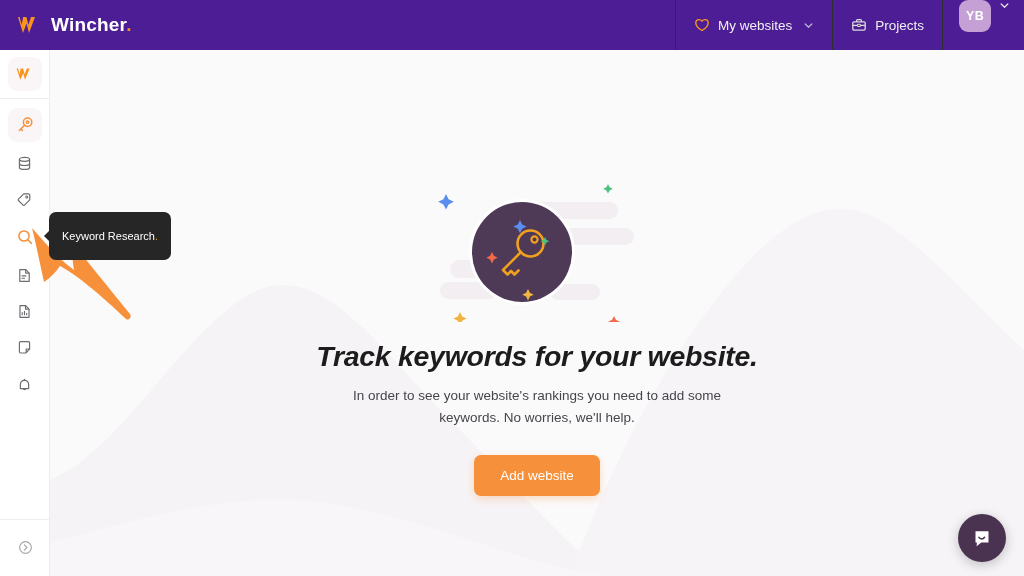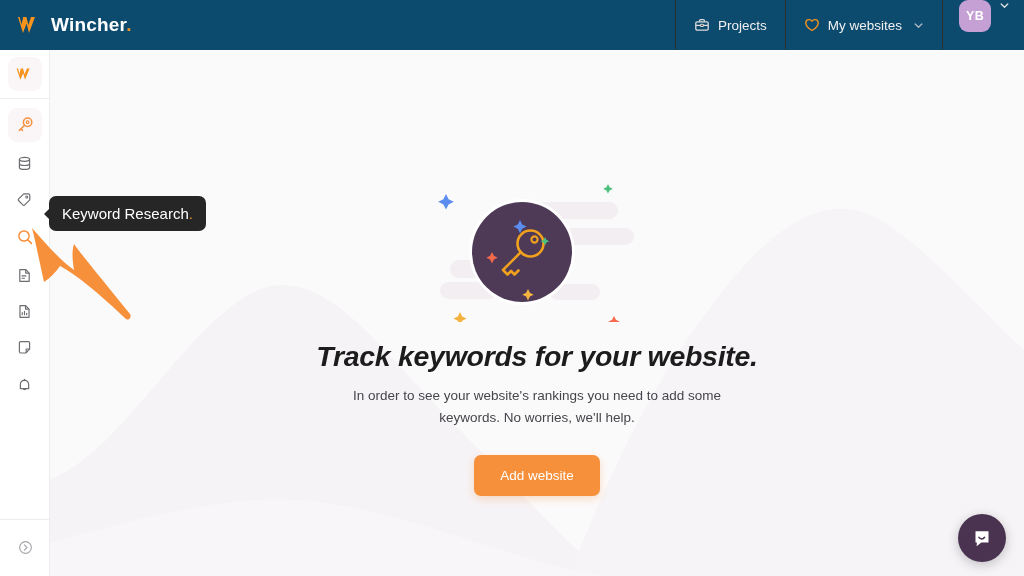--- a/index.html
+++ b/index.html
@@ -7,21 +7,21 @@
     width: 1024px; height: 576px;
     overflow: hidden;
     font-family: "Liberation Sans", sans-serif;
     background: #ffffff;
   }
 
   
   .topbar {
     position: absolute; top: 0; left: 0;
     width: 1024px; height: 50px;
-    background: #0c4a6e;
+    background: #4c1d95;
     display: flex; align-items: center;
     z-index: 40;
   }
   .brand {
     display: flex; align-items: center; gap: 9px;
     padding-left: 16px;
   }
   .brand-mark { width: 26px; height: 26px; display: block; }
   .brand-text {
     color: #ffffff; font-size: 19px; font-weight: 700;
@@ -112,24 +112,24 @@
     color: #ffffff;
     border: none; border-radius: 7px;
     padding: 13px 26px;
     font-size: 13.5px; font-family: inherit;
     cursor: pointer;
     box-shadow: 0 3px 9px rgba(247,144,58,.28);
   }
 
   
   .tooltip {
-    position: absolute; left: 49px; top: 196px;
+    position: absolute; left: 49px; top: 212px;
     background: #262626; color: #ffffff;
-    font-size: 15px;
-    padding: 9px 13px; border-radius: 7px;
+    font-size: 11px;
+    padding: 18px 13px; border-radius: 7px;
     white-space: nowrap; z-index: 60;
   }
   .tooltip::before {
     content: ""; position: absolute;
     left: -5px; top: 50%; transform: translateY(-50%);
     border-top: 6px solid transparent;
     border-bottom: 6px solid transparent;
     border-right: 6px solid #262626;
   }
   .tooltip .dot { color: #f7941e; }
@@ -159,47 +159,47 @@
   <div class="brand">
     <span class="brand-mark">
       <svg class="ico" width="26" height="26" viewBox="0 0 26 26">
         <path d="M2 5 L7 21 L10.6 11.5 L13 21 L19 5 L15 5 L12.4 13 L10.4 5 L7.2 5 L5.6 12.6 L3.6 5 Z" fill="#f7941e"></path>
       </svg>
     </span>
     <span class="brand-text"><span>Wincher</span><span class="brand-dot">.</span></span>
   </div>
 
   <div class="topnav">
-
-    <div class="topnav-item">
-      <span>
-        <svg class="ico" width="16" height="16" viewBox="0 0 16 16">
-          <rect x="1.8" y="4.8" width="12.4" height="8.3" rx="1.3" fill="none" stroke="#dcdcdc" stroke-width="1.3"></rect>
-          <path d="M5.6 4.8 V3.6 A1 1 0 0 1 6.6 2.6 H9.4 A1 1 0 0 1 10.4 3.6 V4.8" fill="none" stroke="#dcdcdc" stroke-width="1.3"></path>
-          <path d="M1.8 8.4 H14.2" stroke="#dcdcdc" stroke-width="1.3"></path>
-          <rect x="6.7" y="7.3" width="2.6" height="2.2" rx=".5" fill="#1c1c1c" stroke="#dcdcdc" stroke-width="1.1"></rect>
-        </svg>
-      </span>
-      <span>Projects</span>
-    </div>
 
     <div class="topnav-item">
       <span>
         <svg class="ico" width="16" height="16" viewBox="0 0 16 16">
           <path d="M8 13.5 C8 13.5 1.8 9.8 1.8 5.9 C1.8 3.9 3.3 2.6 5 2.6 C6.2 2.6 7.3 3.2 8 4.2 C8.7 3.2 9.8 2.6 11 2.6 C12.7 2.6 14.2 3.9 14.2 5.9 C14.2 9.8 8 13.5 8 13.5 Z" fill="none" stroke="#f7941e" stroke-width="1.4" stroke-linejoin="round"></path>
         </svg>
       </span>
       <span>My websites</span>
       <span class="caret">
         <svg class="ico" width="11" height="11" viewBox="0 0 11 11">
           <path d="M2.2 4 L5.5 7.2 L8.8 4" fill="none" stroke="#e2e2e2" stroke-width="1.3" stroke-linecap="round" stroke-linejoin="round"></path>
         </svg>
       </span>
     </div>
 
+    <div class="topnav-item">
+      <span>
+        <svg class="ico" width="16" height="16" viewBox="0 0 16 16">
+          <rect x="1.8" y="4.8" width="12.4" height="8.3" rx="1.3" fill="none" stroke="#dcdcdc" stroke-width="1.3"></rect>
+          <path d="M5.6 4.8 V3.6 A1 1 0 0 1 6.6 2.6 H9.4 A1 1 0 0 1 10.4 3.6 V4.8" fill="none" stroke="#dcdcdc" stroke-width="1.3"></path>
+          <path d="M1.8 8.4 H14.2" stroke="#dcdcdc" stroke-width="1.3"></path>
+          <rect x="6.7" y="7.3" width="2.6" height="2.2" rx=".5" fill="#1c1c1c" stroke="#dcdcdc" stroke-width="1.1"></rect>
+        </svg>
+      </span>
+      <span>Projects</span>
+    </div>
+
     <div class="avatar-wrap">
       <div class="avatar">YB</div>
       <span class="caret">
         <svg class="ico" width="11" height="11" viewBox="0 0 11 11">
           <path d="M2.2 4 L5.5 7.2 L8.8 4" fill="none" stroke="#e2e2e2" stroke-width="1.3" stroke-linecap="round" stroke-linejoin="round"></path>
         </svg>
       </span>
     </div>
 
   </div>

